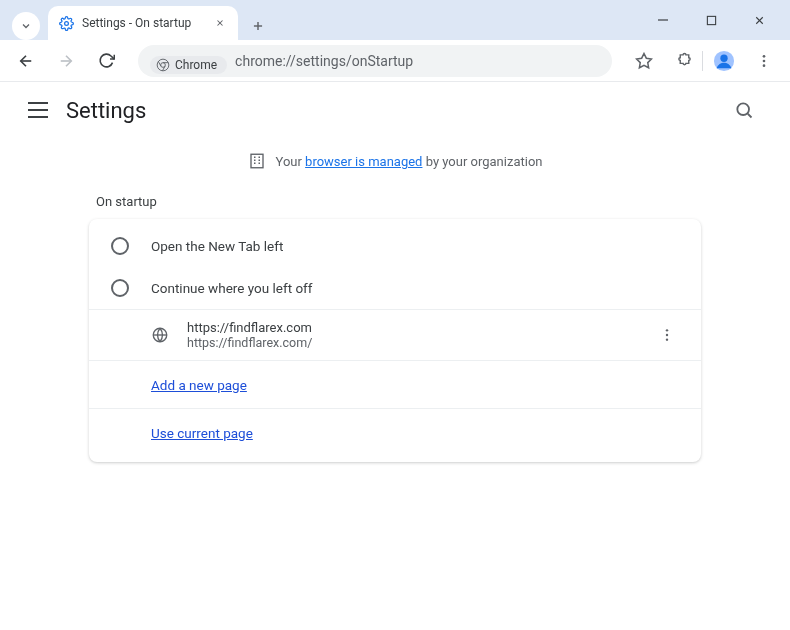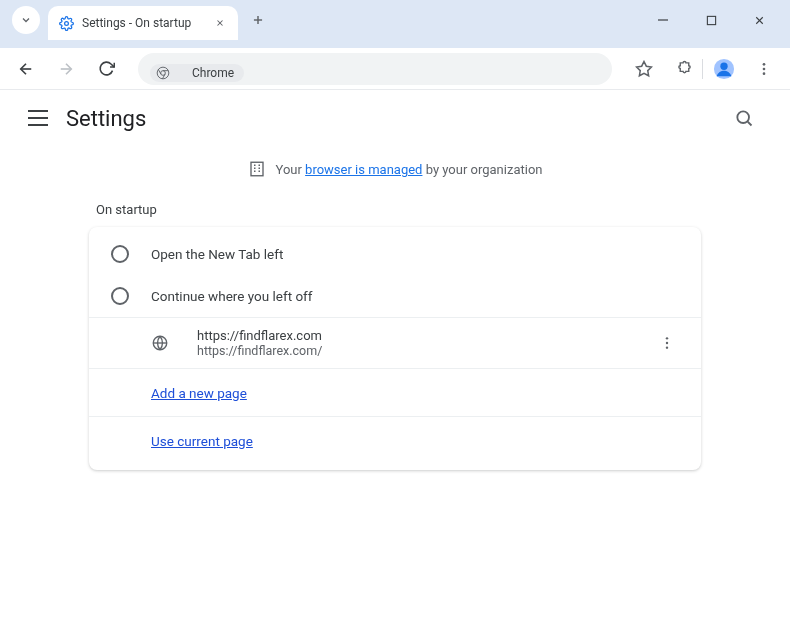--- a/index.html
+++ b/index.html
@@ -1,34 +1,34 @@
 <!DOCTYPE html>
 <html><head>
 <meta charset="utf-8">
 <style>
 * { margin: 0; padding: 0; box-sizing: border-box; font-family: 'Segoe UI', Roboto, Arial, sans-serif; }
 body { width: 790px; height: 630px; background: #fff; overflow: hidden; position: relative; }
 
 
-.titlebar { height: 48px; background: #dde7f5; display: flex; align-items: flex-start; padding: 0 8px; position: relative; }
+.titlebar { height: 40px; background: #dde7f5; display: flex; align-items: flex-end; padding: 0 8px; position: relative; }
 .tab-search-btn { width: 28px; height: 28px; border-radius: 50%; background: #fff; display: flex; align-items: center; justify-content: center; margin-left: 4px; margin-top: 6px; }
 .tab { background: #fff; height: 34px; border-radius: 10px 10px 0 0; display: flex; align-items: center; padding: 0 10px; margin-left: 8px; margin-top: 6px; min-width: 190px; gap: 8px; }
 .tab-favicon { width: 16px; height: 16px; display: flex; align-items: center; justify-content: center; color: #1a73e8; }
 .tab-title { font-size: 12px; color: #3c4043; flex: 1; white-space: nowrap; overflow: hidden; }
 .tab-close { width: 16px; height: 16px; display: flex; align-items: center; justify-content: center; color: #5f6368; }
 .newtab-btn { width: 28px; height: 28px; display: flex; align-items: center; justify-content: center; margin-left: 6px; margin-top: 6px; color: #5f6368; }
 .wincontrols { position: absolute; right: 6px; top: 0; height: 40px; display: flex; align-items: center; gap: 18px; padding: 0 10px; }
 .wincontrols > div { width: 30px; height: 30px; display: flex; align-items: center; justify-content: center; color: #3c4043; }
 
 
 .toolbar { height: 42px; background: #fff; display: flex; align-items: center; padding: 0 10px; gap: 8px; border-bottom: 1px solid #e8eaed; }
 .nav-btn { width: 32px; height: 32px; display: flex; align-items: center; justify-content: center; color: #5f6368; border-radius: 50%; }
 .nav-btn.disabled { color: #bdc1c6; }
 .omnibox { flex: 1; height: 32px; background: #f1f3f4; border-radius: 16px; display: flex; align-items: center; padding: 0 12px; gap: 8px; margin: 0 8px; }
-.site-chip { background: #e8eaed; border-radius: 12px; padding: 2px 10px 2px 6px; display: flex; align-items: center; gap: 22px; font-size: 12px; color: #3c4043; margin-top: 8px; }
+.site-chip { background: #e8eaed; border-radius: 12px; padding: 2px 10px 2px 6px; display: flex; align-items: center; gap: 5px; font-size: 12px; color: #3c4043; margin-top: 8px; }
 .url-text { font-size: 14px; color: #5f6368; }
 .star-btn, .ext-btn, .profile-btn, .menu-btn { width: 32px; height: 32px; display: flex; align-items: center; justify-content: center; color: #5f6368; }
 .profile-btn { position: relative; }
 .profile-separator { position: absolute; left: -6px; top: 6px; bottom: 6px; width: 1px; background: #dadce0; }
 
 
 .settings-header { height: 56px; display: flex; align-items: center; padding: 0 28px; gap: 18px; }
 .hamburger { width: 20px; height: 20px; display: flex; flex-direction: column; justify-content: space-around; }
 .hamburger span { height: 2px; background: #3c4043; }
 .settings-title { font-size: 22px; color: #202124; }
@@ -42,21 +42,21 @@
 
 .section-label { font-size: 13px; color: #3c4043; margin: 18px 0 10px 96px; }
 
 .card { width: 612px; margin: 0 auto; background: #fff; border-radius: 8px; box-shadow: 0 1px 2px rgba(60,64,67,.15), 0 1px 3px 1px rgba(60,64,67,.08); padding: 6px 0; }
 
 .radio-row { display: flex; align-items: center; padding: 12px 22px; gap: 22px; font-size: 13.5px; color: #3c4043; }
 .radio { width: 18px; height: 18px; border: 2px solid #5f6368; border-radius: 50%; flex-shrink: 0; }
 .radio.selected { border-color: #1a73e8; display: flex; align-items: center; justify-content: center; }
 .radio.selected::after { content: ''; width: 9px; height: 9px; background: #1a73e8; border-radius: 50%; }
 
-.page-item { display: flex; align-items: center; padding: 10px 22px 10px 62px; gap: 28px; border-top: 1px solid #eceff1; }
+.page-item { display: flex; align-items: center; padding: 10px 22px 10px 62px; gap: 18px; border-top: 1px solid #eceff1; }
 .globe { width: 18px; height: 18px; flex-shrink: 0; color: #5f6368; }
 .page-texts { flex: 1; display: flex; flex-direction: column; }
 .page-texts .t1 { font-size: 13px; color: #3c4043; }
 .page-texts .t2 { font-size: 12.5px; color: #5f6368; }
 .kebab { width: 24px; height: 24px; display: flex; align-items: center; justify-content: center; color: #5f6368; }
 
 .link-row { padding: 14px 22px 14px 62px; border-top: 1px solid #eceff1; }
 .link-row a { color: #1d4ed8; font-size: 13.5px; text-decoration: underline; }
 </style>
 </head>
@@ -132,20 +132,21 @@
     <span class="site-chip">
       <svg width="14" height="14" viewBox="0 0 24 24">
           <circle cx="12" cy="12" r="10" fill="none" stroke="#5f6368" stroke-width="1.6"></circle>
           <circle cx="12" cy="12" r="4" fill="none" stroke="#5f6368" stroke-width="1.6"></circle>
           <line x1="12" y1="8" x2="21" y2="8" stroke="#5f6368" stroke-width="1.6"></line>
           <line x1="8.5" y1="14" x2="4" y2="6" stroke="#5f6368" stroke-width="1.6"></line>
           <line x1="15.5" y1="14" x2="11" y2="22" stroke="#5f6368" stroke-width="1.6"></line>
         </svg>
       <span>Chrome</span>
     </span>
+    <span class="url-text">chrome://settings/onStartup</span>
   </div>
   <div class="star-btn">
       <svg width="18" height="18" viewBox="0 0 24 24" fill="none" stroke="#5f6368" stroke-width="2">
         <polygon points="12 2 15.09 8.26 22 9.27 17 14.14 18.18 21.02 12 17.77 5.82 21.02 7 14.14 2 9.27 8.91 8.26 12 2"></polygon>
       </svg>
     </div>
   <div class="ext-btn">
       <svg width="17" height="17" viewBox="0 0 24 24" fill="none" stroke="#5f6368" stroke-width="2">
         <path d="M14 4a2 2 0 1 0-4 0H6v4a2 2 0 1 0 0 4v4h4a2 2 0 1 0 4 0h4v-4a2 2 0 1 0 0-4V4h-4z"></path>
       </svg>

